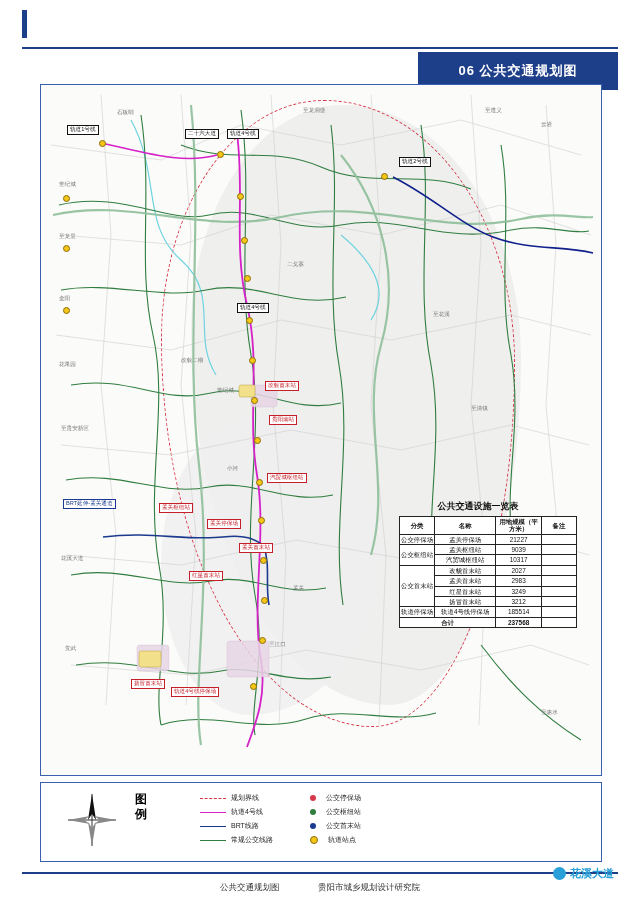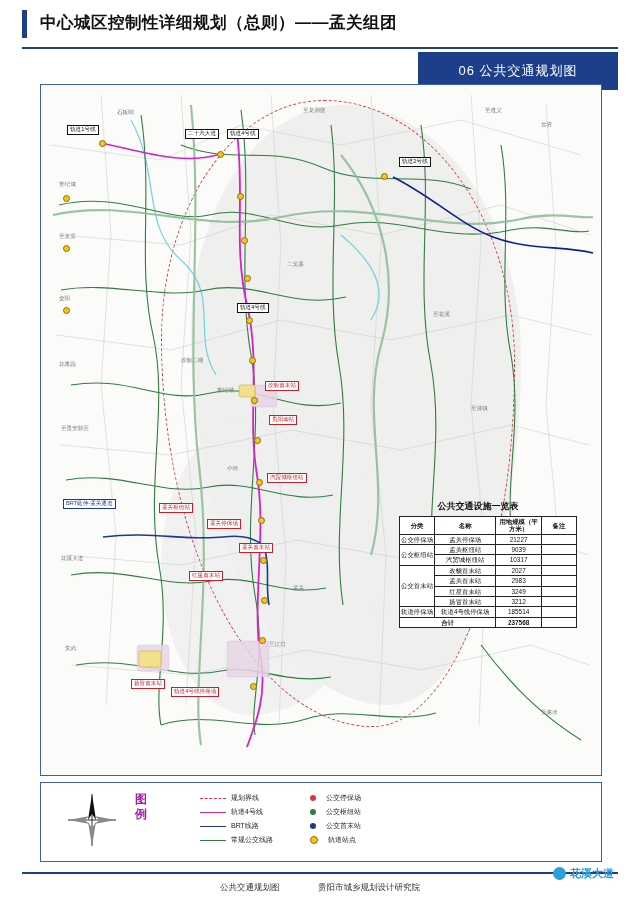--- a/index.html
+++ b/index.html
@@ -22,21 +22,21 @@
     font-size:16.5px;font-weight:bold;color:#111;letter-spacing:0.5px;
     white-space:nowrap;
   }
   .title-rule{
     position:absolute;left:22px;top:47px;width:596px;height:2px;background:#1d3f8a;
   }
   .subtitle-band{
     position:absolute;right:22px;top:52px;width:200px;height:38px;
     background:#1d3f8a;color:#fff;
     display:flex;align-items:center;justify-content:center;
-    font-size:13px;font-weight:normal;letter-spacing:1px;
+    font-size:13px;font-weight:bold;letter-spacing:1px;
   }
   
   .map-frame{
     position:absolute;left:40px;top:84px;width:560px;height:690px;
     border:1px solid #3a5fae;background:#fbfbf9;overflow:hidden;
   }
   .map-inner{position:absolute;inset:0;}
   
   .land{
     position:absolute;left:150px;top:20px;width:330px;height:600px;
@@ -92,21 +92,21 @@
   .t-area{width:44px;}
   .t-note{width:34px;}
   .bold{font-weight:bold;}
   
   .legend-frame{
     position:absolute;left:40px;top:782px;width:560px;height:78px;
     border:1px solid #3a5fae;background:#fff;
   }
   .legend-title{
     position:absolute;left:130px;top:792px;width:22px;
-    font-size:12px;font-weight:bold;color:#a21caf;text-align:center;line-height:1.25;
+    font-size:12px;font-weight:bold;color:#000000;text-align:center;line-height:1.25;
   }
   .leg-col{position:absolute;font-size:7px;color:#222;}
   .leg-row{display:flex;align-items:center;height:12px;margin-bottom:2px;}
   .leg-swatch{width:26px;height:0;margin-right:5px;flex:0 0 26px;}
   .leg-dot{width:6px;height:6px;border-radius:50%;margin:0 10px 0 10px;flex:0 0 6px;}
   .compass{
     position:absolute;left:60px;top:790px;width:64px;height:62px;
   }
   
   .footer-rule{position:absolute;left:22px;top:872px;width:596px;height:2px;background:#1d3f8a;}
@@ -123,21 +123,20 @@
   .wm-logo{
     width:13px;height:13px;border-radius:50%;
     background:#2aa0d8;display:inline-block;
   }
 </style>
 </head>
 <body>
 
 <div class="title-bar">
   <div class="title-accent"></div>
-  <div class="title-text">中心城区控制性详细规划（总则）——孟关组团</div>
   <div class="title-rule"></div>
 </div>
 <div class="subtitle-band">06  公共交通规划图</div>
 
 <div class="map-frame">
   <div class="map-inner">
     <div class="land"></div>
     <div class="land2"></div>
     <div class="boundary"></div>
 

